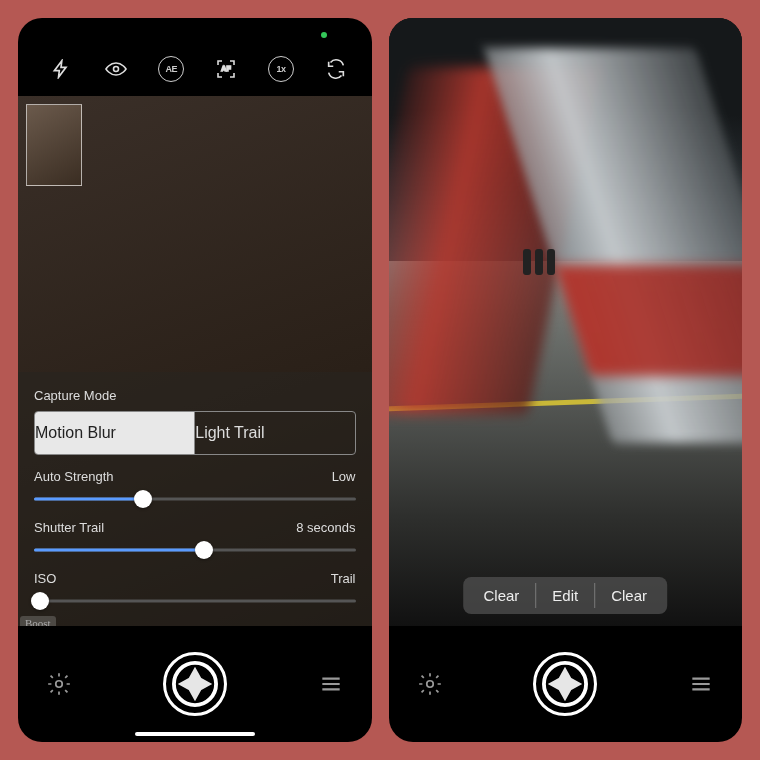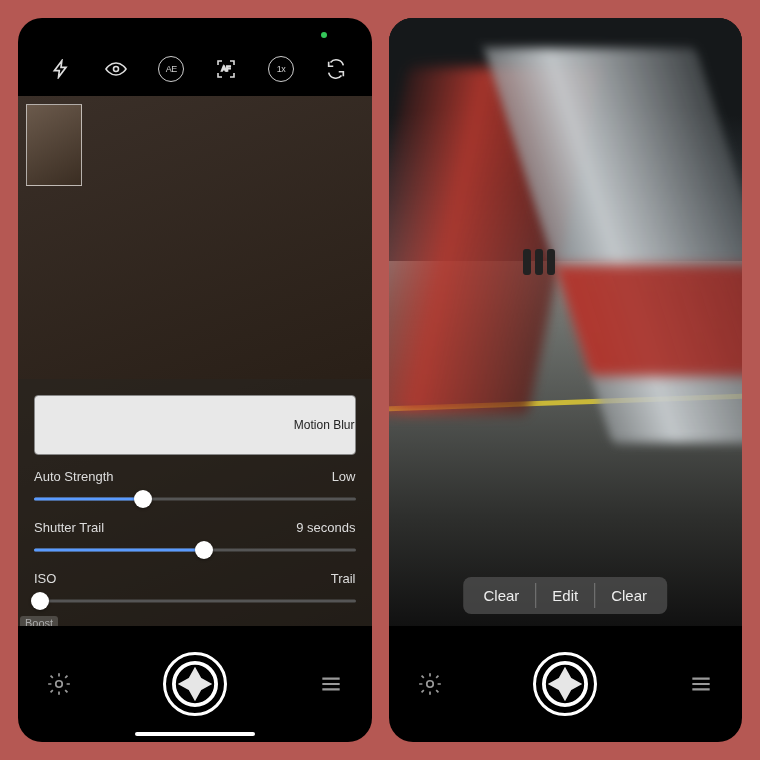--- a/index.html
+++ b/index.html
@@ -1,36 +1,36 @@
 <!DOCTYPE html>
 <html><head>
 <meta charset="utf-8">
 <style>
   * { box-sizing: border-box; margin: 0; padding: 0; }
   html, body { width: 760px; height: 760px; overflow: hidden; font-family: -apple-system, Helvetica, Arial, sans-serif; }
   body { background: #b55853; display: flex; gap: 17px; padding: 18px; }
   .phone { flex: 1; background: #000; border-radius: 24px; overflow: hidden; position: relative; display: flex; flex-direction: column; }
   .status-dot { position: absolute; top: 14px; right: 45px; width: 6px; height: 6px; border-radius: 50%; background: #34c759; }
-  .topbar { display: flex; justify-content: space-around; align-items: center; padding: 38px 8px 14px 16px; }
+  .topbar { display: flex; justify-content: space-around; align-items: center; padding: 38px 8px 14px 16px; font-weight: bold; }
   .topbar .ico { width: 26px; height: 26px; display: flex; align-items: center; justify-content: center; cursor: pointer; }
   .circ { width: 26px; height: 26px; border: 1.5px solid #ccc; border-radius: 50%; display: flex; align-items: center; justify-content: center; font-size: 9px; color: #ccc; letter-spacing: -0.5px; }
   .viewfinder { flex: 1; position: relative; background: linear-gradient(160deg, #3a2f28 0%, #2a2018 60%, #1a120c 100%); overflow: hidden; }
   .thumb { position: absolute; top: 8px; left: 8px; width: 56px; height: 82px; border: 1px solid rgba(255,255,255,0.6); background: linear-gradient(150deg,#6b5a4c,#3a2d22); }
   .panel { position: absolute; left: 0; right: 0; bottom: 0; padding: 16px 16px 12px 16px; background: rgba(40,36,32,0.6); }
   .panel-title { color: #ddd; font-size: 13px; margin-bottom: 8px; }
   .seg { display: flex; border: 1px solid #888; border-radius: 4px; overflow: hidden; margin-bottom: 14px; }
-  .seg span { flex: 1; text-align: right; font-size: 12px; padding: 22px 0; color: #ddd; cursor: pointer; border-right: 1px solid #888; }
+  .seg span { flex: 1; text-align: left; font-size: 16px; padding: 12px 0; color: #ddd; cursor: pointer; border-right: 1px solid #888; }
   .seg span:last-child { border-right: none; }
   .seg span.active { background: #e8e8e8; color: #222; }
   .row { display: flex; justify-content: space-between; color: #ddd; font-size: 13px; margin-bottom: 4px; }
   .slider { position: relative; height: 22px; margin-bottom: 10px; }
   .track { position: absolute; top: 50%; left: 0; right: 0; height: 3px; background: #555; border-radius: 2px; transform: translateY(-50%); }
   .fill { position: absolute; top: 50%; left: 0; height: 3px; background: #5a9bff; border-radius: 2px; transform: translateY(-50%); }
   .knob { position: absolute; top: 50%; width: 18px; height: 18px; background: #fff; border-radius: 50%; transform: translate(-50%,-50%); box-shadow: 0 1px 3px rgba(0,0,0,0.4); }
-  .tag { position: absolute; left: 2px; bottom: -4px; font-size: 11px; color: #aaa; background: rgba(200,200,200,0.25); padding: 1px 5px; border-radius: 3px; }
+  .tag { position: absolute; left: 2px; bottom: -4px; font-size: 11px; color: #aaa; background: rgba(200,200,200,0.25); padding: 1px 5px; border-radius: 3px; font-family: Liberation Serif, serif; }
   .bottombar { height: 116px; display: flex; align-items: center; justify-content: space-between; padding: 0 28px; }
   .shutter { width: 64px; height: 64px; border: 3px solid #fff; border-radius: 50%; display: flex; align-items: center; justify-content: center; cursor: pointer; }
   .aperture { width: 46px; height: 46px; }
   .sideico { width: 26px; height: 26px; cursor: pointer; }
   .home-ind { position: absolute; bottom: 6px; left: 50%; transform: translateX(-50%); width: 120px; height: 4px; background: #fff; border-radius: 3px; }
   
   .photo { flex: 1; position: relative; overflow: hidden; background: #1a1d1f; }
   .ceiling { position: absolute; top:0; left:0; right:0; height:45%; background: radial-gradient(ellipse 140% 90% at 50% 120%, #6d7880 0%, #4a5258 40%, #2a3034 70%, #15181a 100%); }
   .platform { position: absolute; bottom:0; left:0; right:0; height:60%; background: linear-gradient(#8a8e8c 0%, #707470 15%, #2e2f2d 70%, #111 100%); }
   .yellow { position:absolute; left:0; right:0; height:5px; background:#c9b838; top:38%; transform: skewY(-2deg);}
@@ -79,37 +79,39 @@
           <path d="M20 8a8 8 0 0 0-14-3M4 16a8 8 0 0 0 14 3"></path>
           <path d="M4 4v5h5M20 20v-5h-5"></path>
         </svg>
     </div>
   </div>
 
   <div class="viewfinder">
     <div class="thumb"></div>
 
     <div class="panel">
+      <div class="panel-title">Capture Mode</div>
       <div class="seg">
         <span class="active">Motion Blur</span>
+        <span>Light Trail</span>
       </div>
 
       <div class="row">
         <span>Auto Strength</span>
         <span>Low</span>
       </div>
       <div class="slider">
         <div class="track"></div>
           <div class="fill" style="width:34%"></div>
           <div class="knob" style="left:34%"></div>
       </div>
 
       <div class="row">
         <span>Shutter Trail</span>
-        <span>9 seconds</span>
+        <span>8 seconds</span>
       </div>
       <div class="slider">
         <div class="track"></div>
           <div class="fill" style="width:53%"></div>
           <div class="knob" style="left:53%"></div>
       </div>
 
       <div class="row">
         <span>ISO</span>
         <span>Trail</span>

